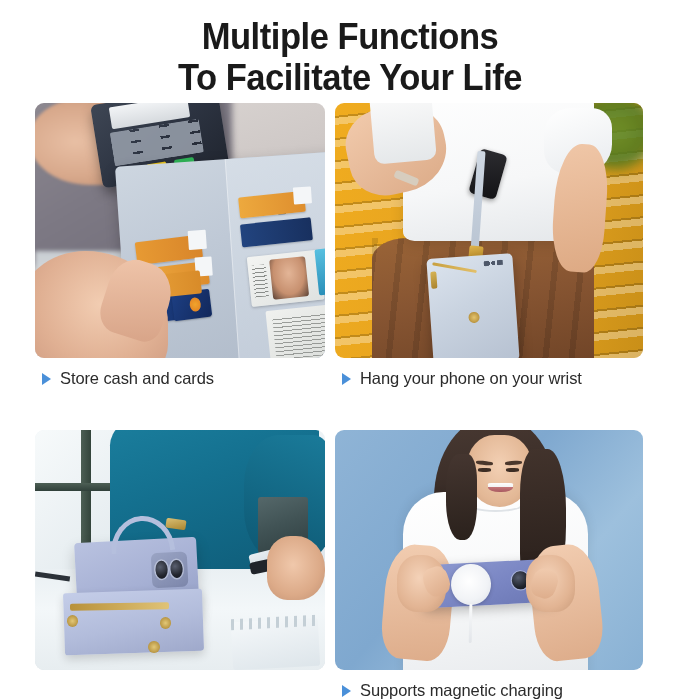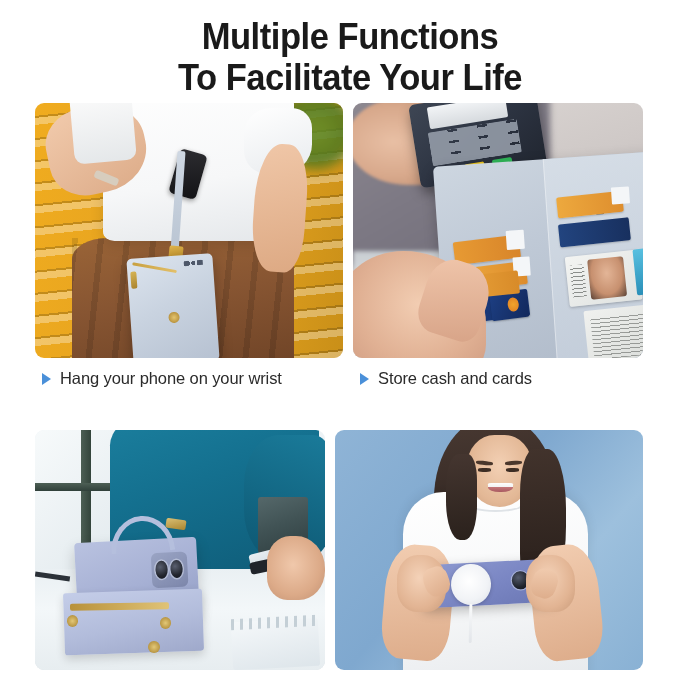--- a/index.html
+++ b/index.html
@@ -509,49 +509,20 @@
 <body>
 
 <div class="title-block">
   <div class="title-line">Multiple Functions</div>
   <div class="title-line">To Facilitate Your Life</div>
 </div>
 
 <div class="grid">
 
   <div class="row">
-
-    <div class="cell wide">
-      <div class="photo h-top p2">
-        <div class="slats"></div>
-        <div class="green"></div>
-        <div class="skirt">
-          <div class="skirt-fold"></div>
-        </div>
-        <div class="torso"></div>
-        <div class="sleeve"></div>
-        <div class="arm-r"></div>
-        <div class="arm-l"></div>
-        <div class="cup"></div>
-        <div class="bracelet"></div>
-        <div class="watch"></div>
-        <div class="strap"></div>
-        <div class="clasp"></div>
-        <div class="wallet2">
-          <div class="cam-dots"></div>
-          <div class="zip"></div>
-          <div class="zip-pull"></div>
-          <div class="btn-snap"></div>
-        </div>
-      </div>
-      <div class="caption">
-        <span class="tri"></span>
-        <span class="cap-text">Hang your phone on your wrist</span>
-      </div>
-    </div>
 
     <div class="cell">
       <div class="photo h-top p1">
         <div class="bg-person"></div>
         <div class="desk"></div>
         <div class="hand-top"></div>
         <div class="pos">
           <div class="pos-screen"></div>
           <div class="keys"></div>
           <div class="kred"></div>
@@ -581,20 +552,49 @@
         </div>
         <div class="hand-bot"></div>
         <div class="pull-card"></div>
         <div class="finger"></div>
       </div>
       <div class="caption">
         <span class="tri"></span>
         <span class="cap-text">Store cash and cards</span>
       </div>
     </div>
+
+    <div class="cell wide">
+      <div class="photo h-top p2">
+        <div class="slats"></div>
+        <div class="green"></div>
+        <div class="skirt">
+          <div class="skirt-fold"></div>
+        </div>
+        <div class="torso"></div>
+        <div class="sleeve"></div>
+        <div class="arm-r"></div>
+        <div class="arm-l"></div>
+        <div class="cup"></div>
+        <div class="bracelet"></div>
+        <div class="watch"></div>
+        <div class="strap"></div>
+        <div class="clasp"></div>
+        <div class="wallet2">
+          <div class="cam-dots"></div>
+          <div class="zip"></div>
+          <div class="zip-pull"></div>
+          <div class="btn-snap"></div>
+        </div>
+      </div>
+      <div class="caption">
+        <span class="tri"></span>
+        <span class="cap-text">Hang your phone on your wrist</span>
+      </div>
+    </div>
   </div>
 
   <div class="row">
 
     <div class="cell">
       <div class="photo h-bot p3">
         <div class="window"></div>
         <div class="frame-v"></div>
         <div class="frame-h"></div>
         <div class="person"></div>
@@ -645,15 +645,19 @@
           <div class="puck"></div>
           <div class="lens4 a"></div>
           <div class="lens4 b"></div>
           <div class="cable"></div>
         </div>
         <div class="hand4 l"></div>
         <div class="hand4 r"></div>
         <div class="thumb l"></div>
         <div class="thumb r"></div>
       </div>
+      <div class="caption">
+        <span class="tri"></span>
+        <span class="cap-text">Supports magnetic charging</span>
+      </div>
     </div>
   </div>
 </div>
 
 </body></html>

